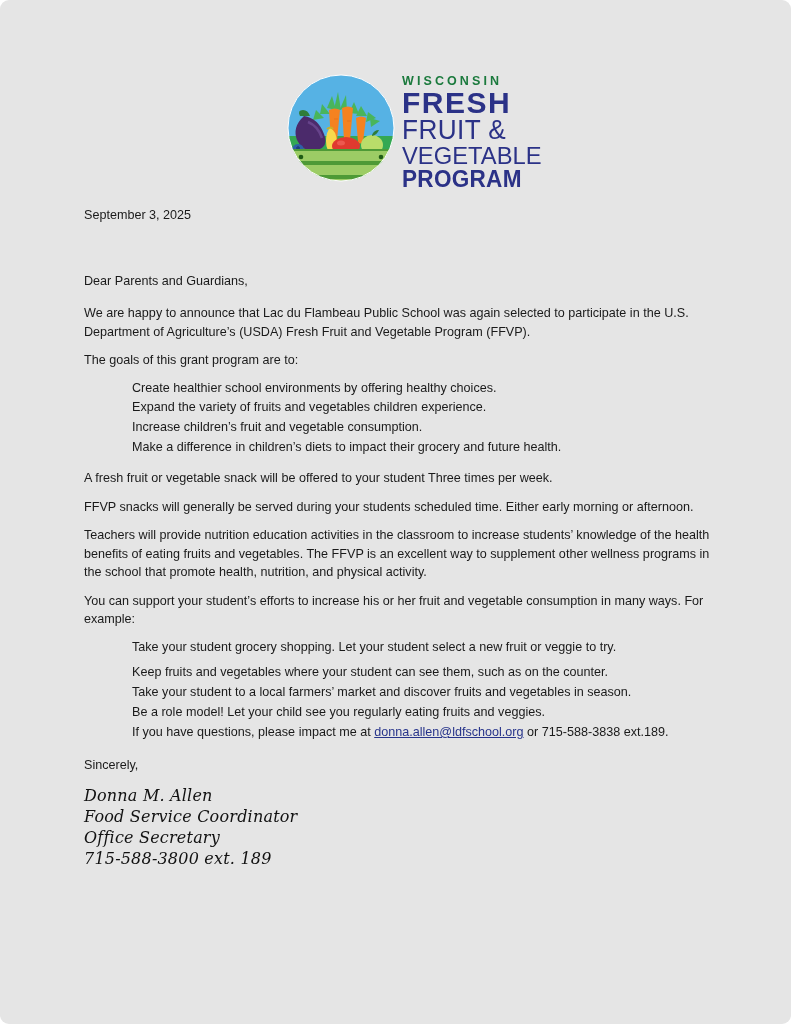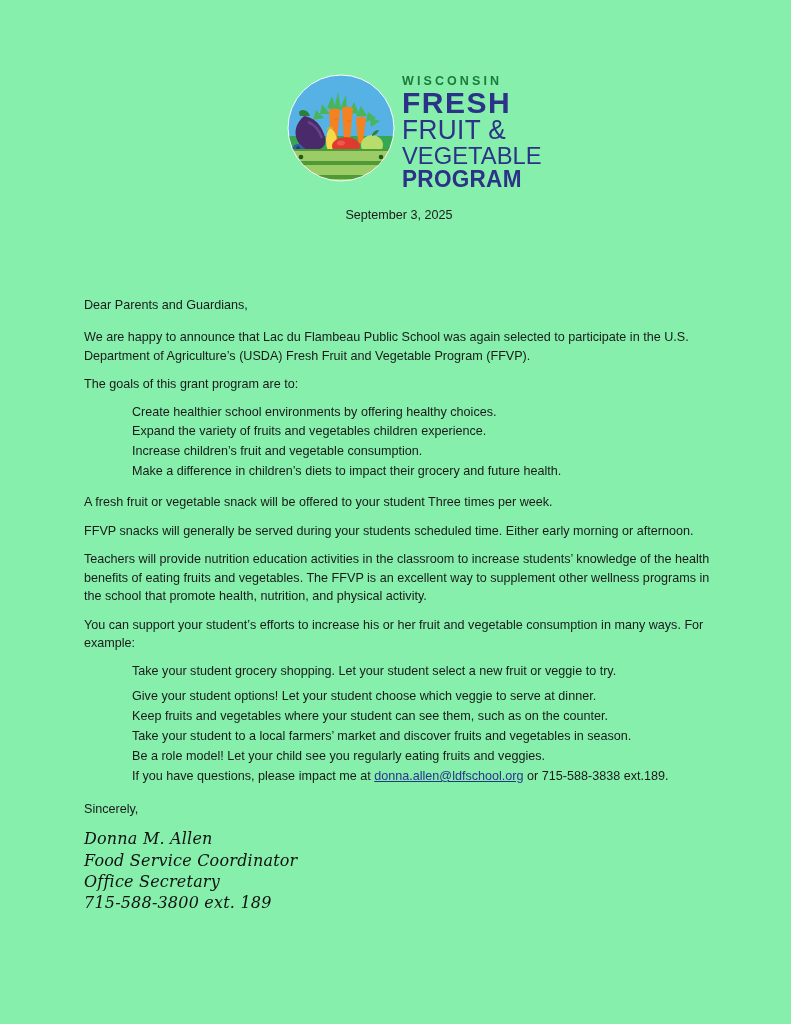--- a/index.html
+++ b/index.html
@@ -12,21 +12,22 @@
     height: 1024px;
     position: relative;
     font-family: "Liberation Sans", sans-serif;
     color: #000000;
     overflow: hidden;
   }
 
   .page {
     position: absolute;
     inset: 0;
-    background: #86efac;
+    background: #e5e5e5;
+    border-radius: 9px;
   }
 
   
   .logo-block {
     position: absolute;
     left: 286px;
     top: 72px;
     width: 230px;
     height: 118px;
     display: flex;
@@ -86,21 +87,21 @@
     position: absolute;
     left: 84px;
     top: 206px;
     width: 630px;
     font-size: 12.6px;
     line-height: 1.47;
     color: #1a1a1a;
   }
   .p { margin: 0 0 10px 0; }
   .p.tight { margin-bottom: 2px; }
-  .date-line { margin: 0 0 71px 0; text-align: center; }
+  .date-line { margin: 0 0 47px 0; }
   .salutation { margin: 0 0 14px 0; }
 
   .indent-list {
     margin: 9px 0 12px 0;
     padding: 0;
     list-style: none;
   }
   .indent-list li {
     margin: 0 0 1px 0;
     padding-left: 48px;
@@ -232,21 +233,20 @@
     <p class="p">A fresh fruit or vegetable snack will be offered to your student Three times per week.</p>
 
     <p class="p">FFVP snacks will generally be served during your students scheduled time. Either early morning or afternoon.</p>
 
     <p class="p">Teachers will provide nutrition education activities in the classroom to increase students’ knowledge of the health benefits of eating fruits and vegetables. The FFVP is an excellent way to supplement other wellness programs in the school that promote health, nutrition, and physical activity.</p>
 
     <p class="p tight">You can support your student’s efforts to increase his or her fruit and vegetable consumption in many ways. For example:</p>
 
     <ul class="indent-list spaced">
       <li>Take your student grocery shopping. Let your student select a new fruit or veggie to try.</li>
-      <li>Give your student options! Let your student choose which veggie to serve at dinner.</li>
       <li>Keep fruits and vegetables where your student can see them, such as on the counter.</li>
       <li>Take your student to a local farmers’ market and discover fruits and vegetables in season.</li>
       <li>Be a role model! Let your child see you regularly eating fruits and veggies.</li>
       <li><span>If you have questions, please impact me at </span><a class="email-link" href="#">donna.allen@ldfschool.org</a><span> or 715-588-3838 ext.189.</span></li>
     </ul>
 
     <p class="sincerely">Sincerely,</p>
 
     <div class="signature">
       <div>Donna M. Allen</div>

